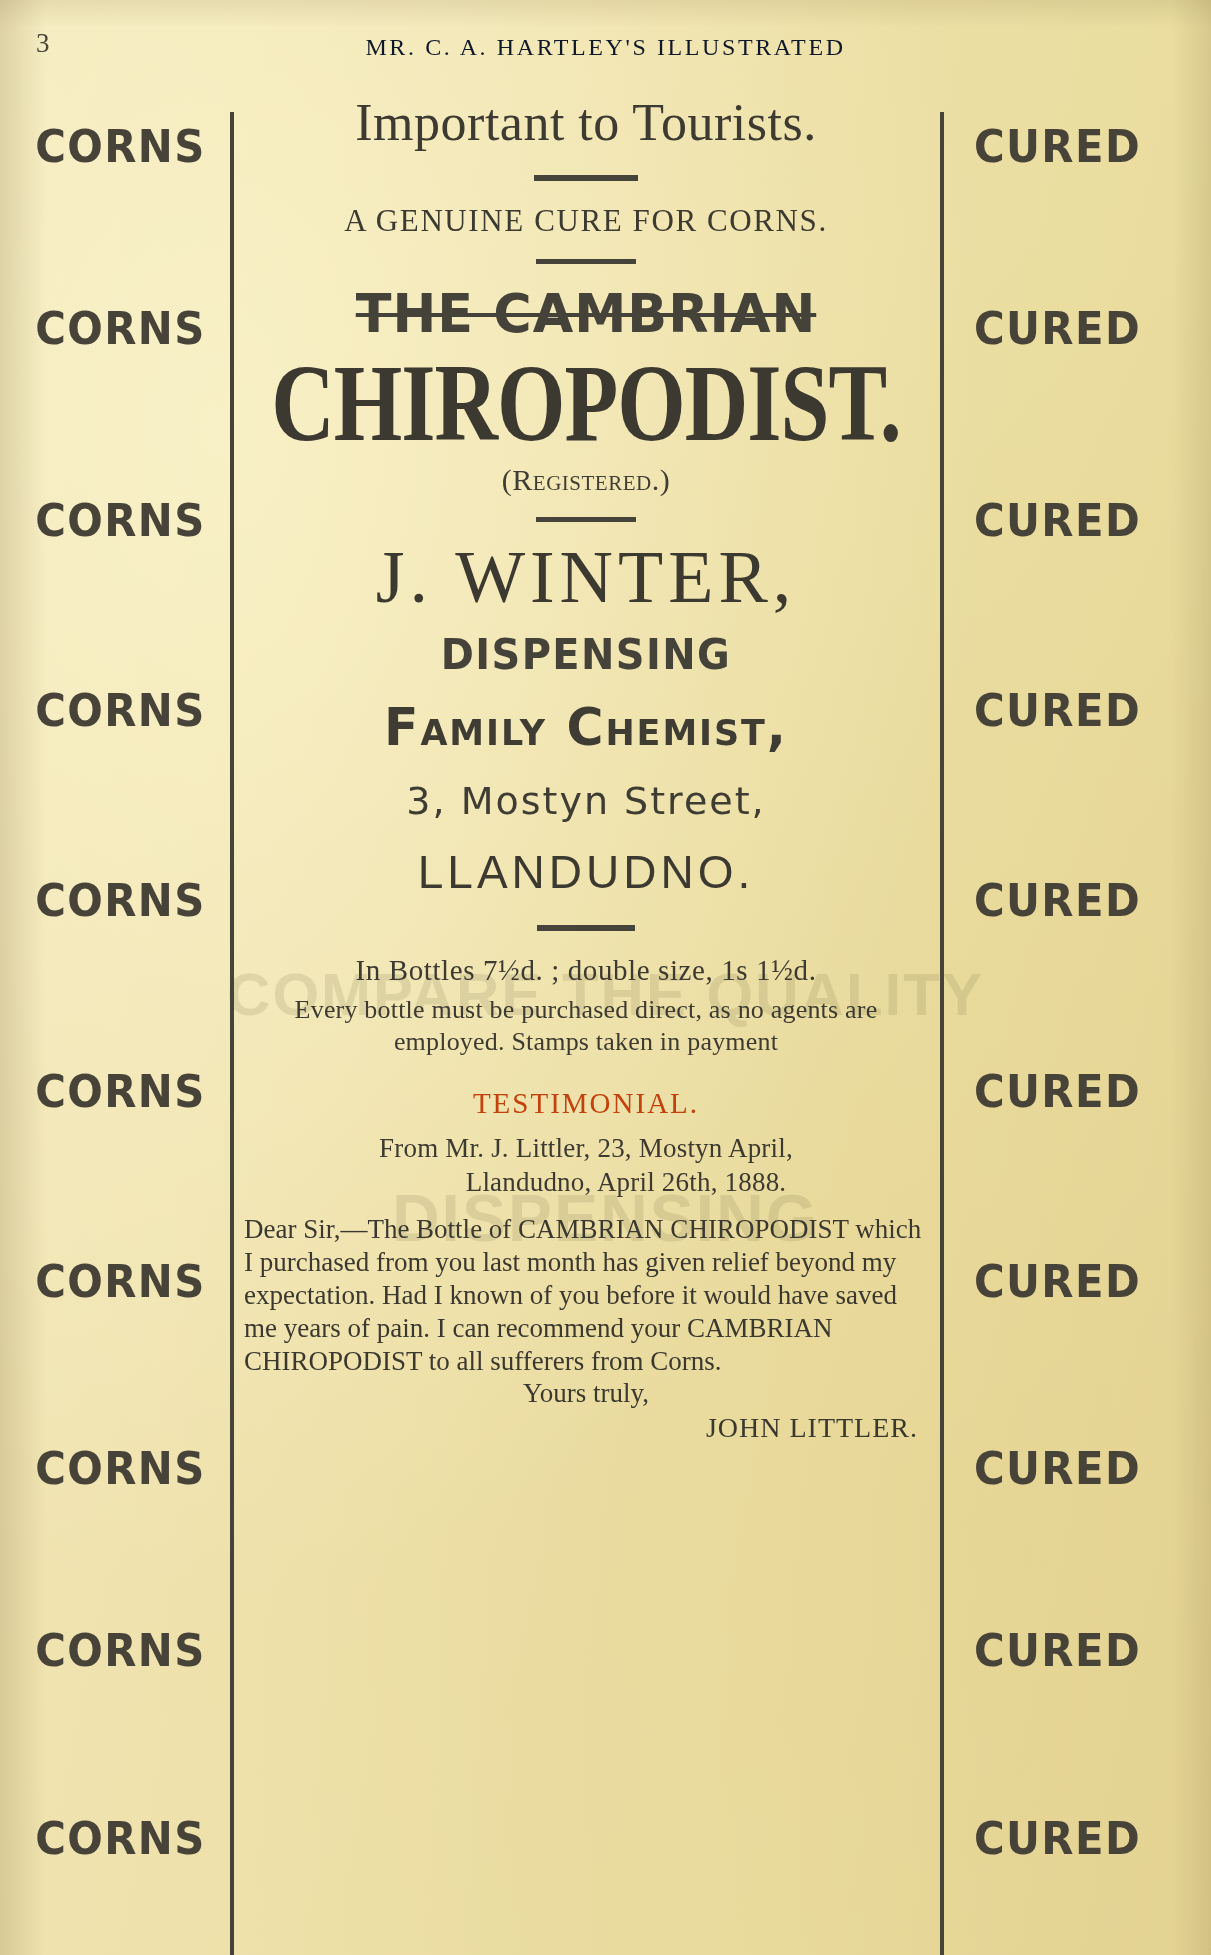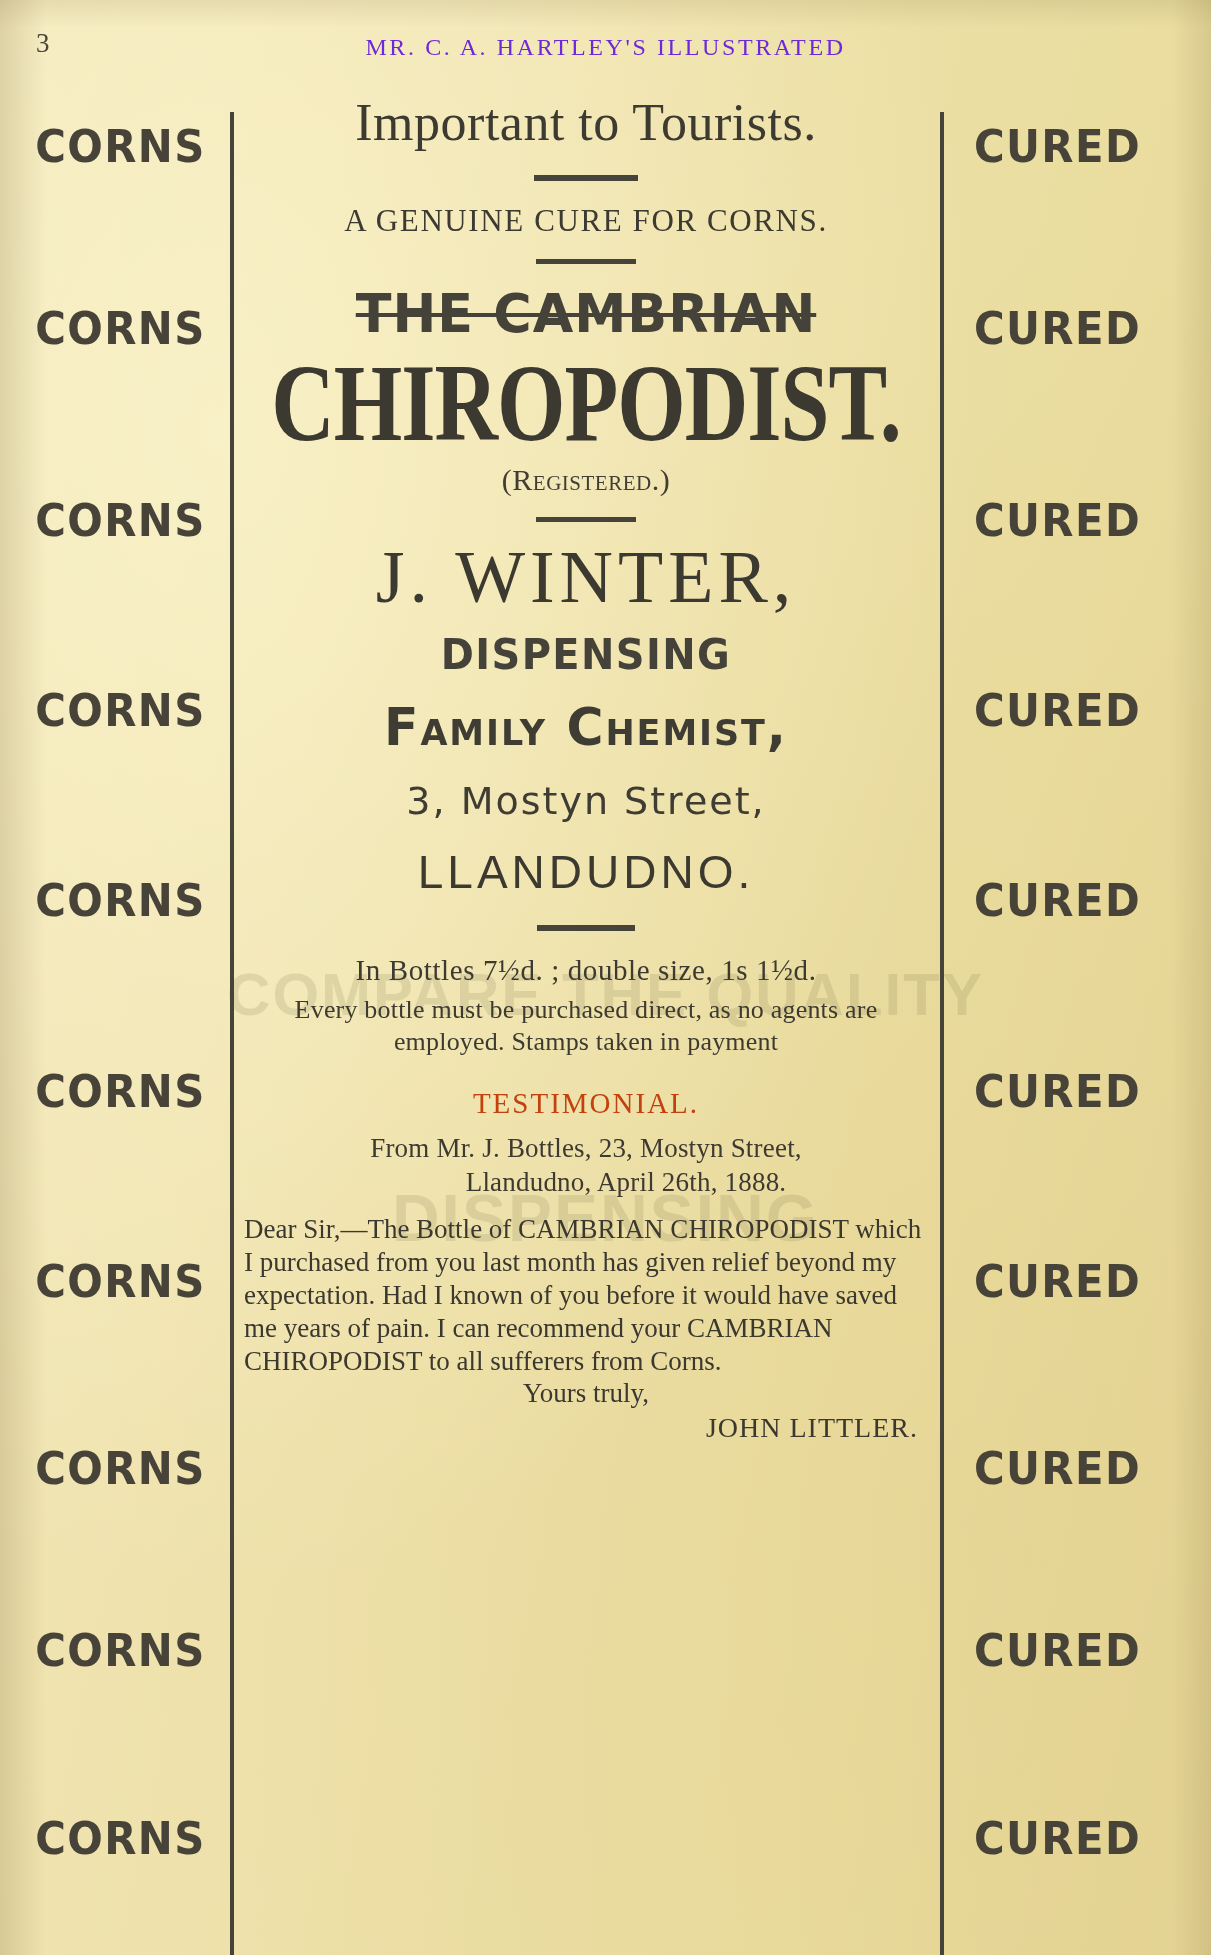--- a/index.html
+++ b/index.html
@@ -58,21 +58,21 @@
     color: #4a463c;
   }
 
   .running-head {
     position: absolute;
     top: 34px;
     left: 0; right: 0;
     text-align: center;
     font-size: 24px;
     letter-spacing: 2.6px;
-    color: #6d28d9;
+    color: #0f172a;
     font-variant: small-caps;
     text-transform: uppercase;
   }
 
   
   .rule {
     position: absolute;
     top: 112px;
     width: 4px;
     height: 1843px;
@@ -357,21 +357,21 @@
   <div class="town">LLANDUDNO.</div>
 
   <div class="divider short"></div>
 
   <div class="bottles">In Bottles 7½d. ; double size, 1s 1½d.</div>
 
   <div class="fineprint">Every bottle must be purchased direct, as no agents are employed.   Stamps taken in payment</div>
 
   <div class="testimonial-head">TESTIMONIAL.</div>
 
-  <div class="from-line">From Mr. J. Bottles, 23, Mostyn Street,</div>
+  <div class="from-line">From Mr. J. Littler, 23, Mostyn April,</div>
   <div class="from-line" style="margin-top:2px;">
     <span class="indent">Llandudno, April 26th, 1888.</span>
   </div>
 
   <div class="body-copy">Dear Sir,—The Bottle of CAMBRIAN CHIROPODIST which I purchased from you last month has given relief beyond my expectation. Had I known of you before it would have saved me years of pain. I can recommend your CAMBRIAN CHIROPODIST to all sufferers from Corns.</div>
 
   <div class="signoff-row">
     <span></span>
     <span>Yours truly,</span>
     <span></span>

